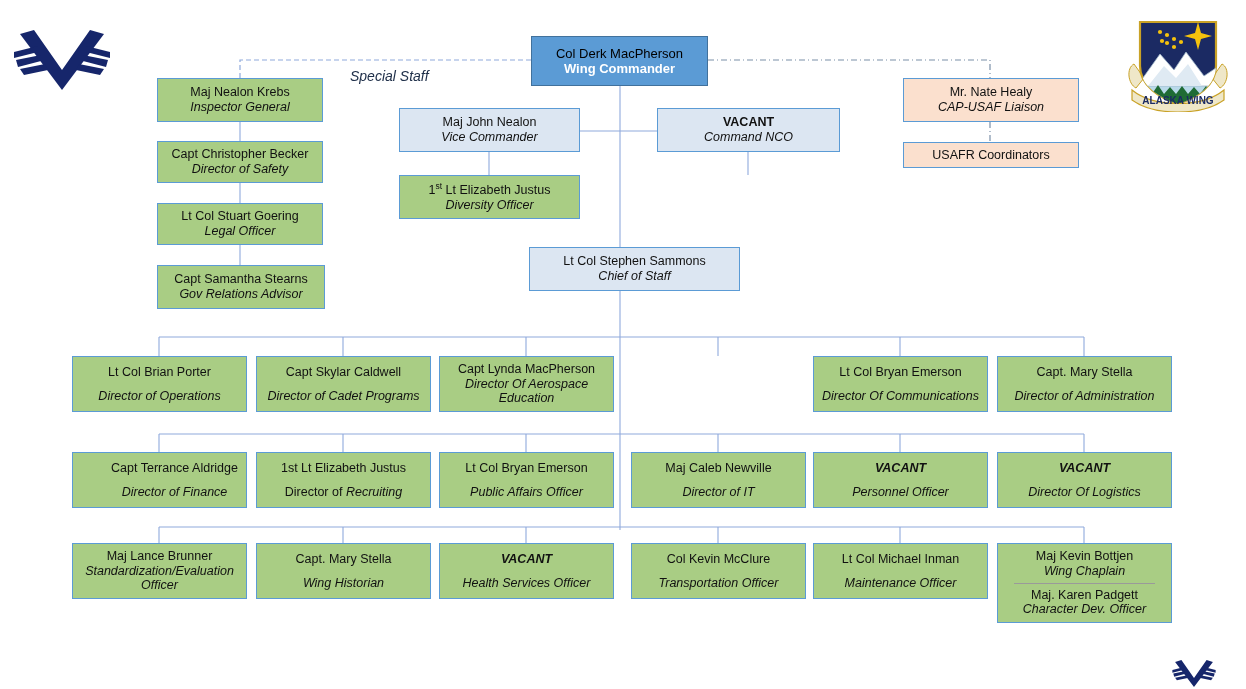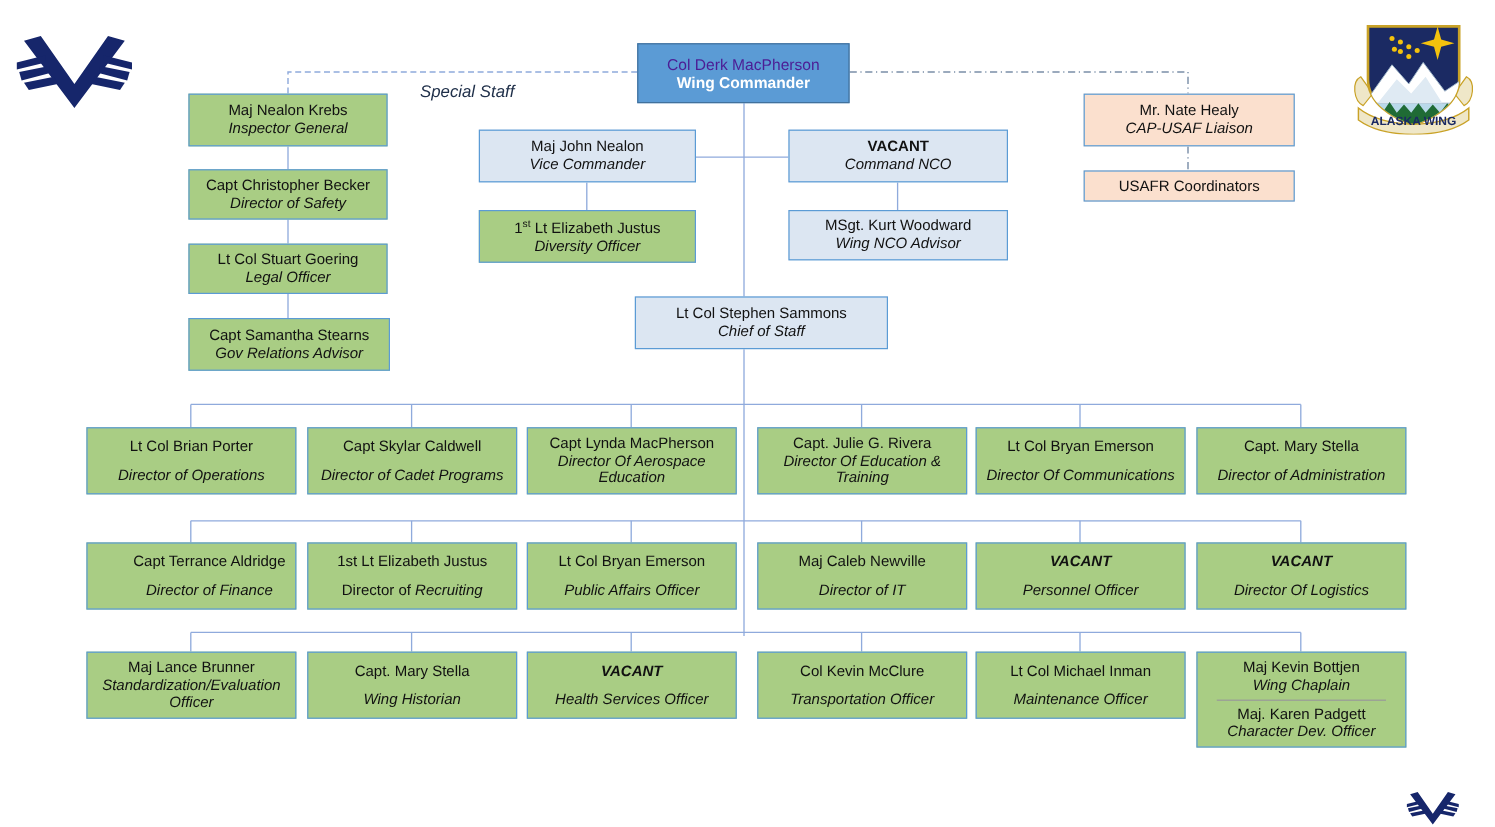--- a/index.html
+++ b/index.html
@@ -32,21 +32,21 @@
     padding:3px 5px;
   }
   .node .nm{font-size:12.5px;white-space:nowrap;}
   .node .ttl{font-size:12.5px;font-style:italic;}
   .node .ttl.wrap{white-space:normal;}
 
   .green{background:#a9cd84;}
   .lblue{background:#dce6f2;}
   .peach{background:#fbe0ce;}
   .cmd{background:#5b9bd5;border-color:#41719c;}
-  .cmd .nm{color:#4c1d95;font-size:13px;}
+  .cmd .nm{color:#000000;font-size:13px;}
   .cmd .ttl{color:#ffffff;font-weight:bold;font-style:normal;font-size:13px;}
 
   .bold-italic{font-weight:bold;font-style:italic;}
   .plain{font-style:normal;}
   .spacer{height:9px;}
   sup{font-size:8.5px;vertical-align:super;}
 
   .divline{width:86%;height:1px;background:#9a9a9a;margin:4px 0 4px 0;}
 
   #special-staff-label{
@@ -152,24 +152,20 @@
   <div class="node green" style="left:399px;top:175px;width:181px;height:44px;">
     <span class="nm"><span>1</span><sup>st</sup><span> Lt Elizabeth Justus</span></span>
     <span class="ttl">Diversity Officer</span>
   </div>
 
   <div class="node lblue" style="left:657px;top:108px;width:183px;height:44px;">
     <span class="nm" style="font-weight:bold;">VACANT</span>
     <span class="ttl">Command NCO</span>
   </div>
 
-  <div class="node lblue" style="left:657px;top:175px;width:183px;height:42px;">
-    <span class="nm">MSgt. Kurt Woodward</span>
-    <span class="ttl">Wing NCO Advisor</span>
-  </div>
 
   <div class="node peach" style="left:903px;top:78px;width:176px;height:44px;">
     <span class="nm">Mr. Nate Healy</span>
     <span class="ttl">CAP-USAF Liaison</span>
   </div>
   <div class="node peach" style="left:903px;top:142px;width:176px;height:26px;">
     <span class="nm">USAFR Coordinators</span>
   </div>
 
   <div class="node lblue" style="left:529px;top:247px;width:211px;height:44px;">
@@ -183,24 +179,20 @@
     <span class="ttl">Director of  Operations</span>
   </div>
   <div class="node green" style="left:256px;top:356px;width:175px;height:56px;">
     <span class="nm">Capt Skylar Caldwell</span>
     <div class="spacer"></div>
     <span class="ttl">Director of Cadet Programs</span>
   </div>
   <div class="node green" style="left:439px;top:356px;width:175px;height:56px;">
     <span class="nm">Capt  Lynda MacPherson</span>
     <span class="ttl wrap">Director Of Aerospace Education</span>
-  </div>
-  <div class="node green" style="left:631px;top:356px;width:175px;height:56px;">
-    <span class="nm">Capt. Julie G. Rivera</span>
-    <span class="ttl wrap">Director Of Education &amp; Training</span>
   </div>
   <div class="node green" style="left:813px;top:356px;width:175px;height:56px;">
     <span class="nm">Lt Col Bryan Emerson</span>
     <div class="spacer"></div>
     <span class="ttl">Director Of Communications</span>
   </div>
   <div class="node green" style="left:997px;top:356px;width:175px;height:56px;">
     <span class="nm">Capt. Mary Stella</span>
     <div class="spacer"></div>
     <span class="ttl">Director of Administration</span>

